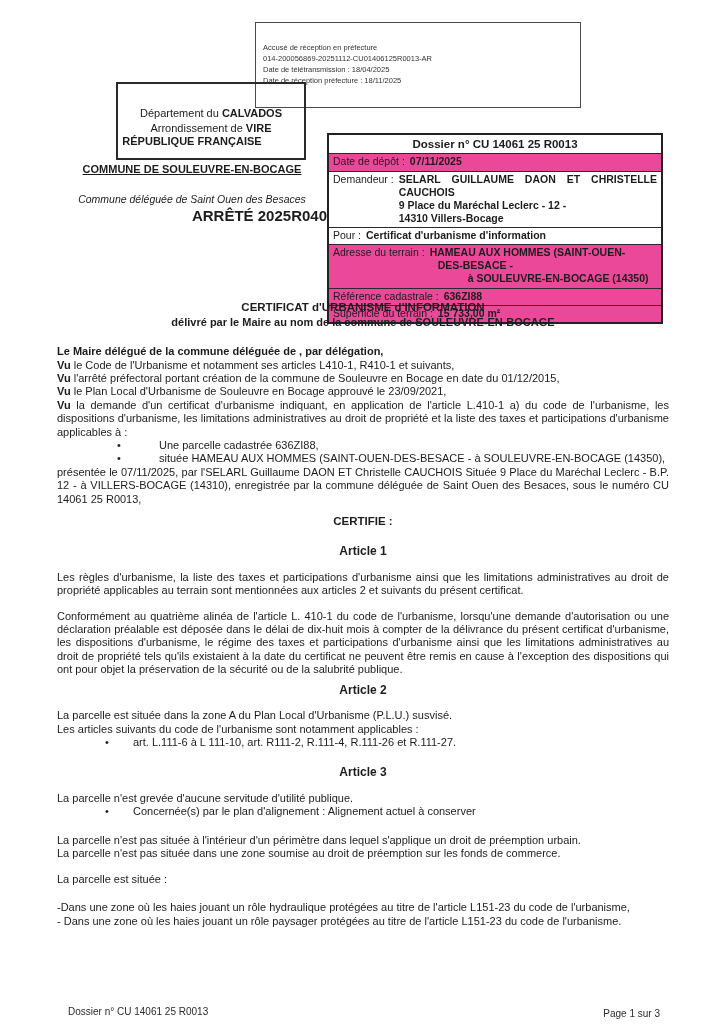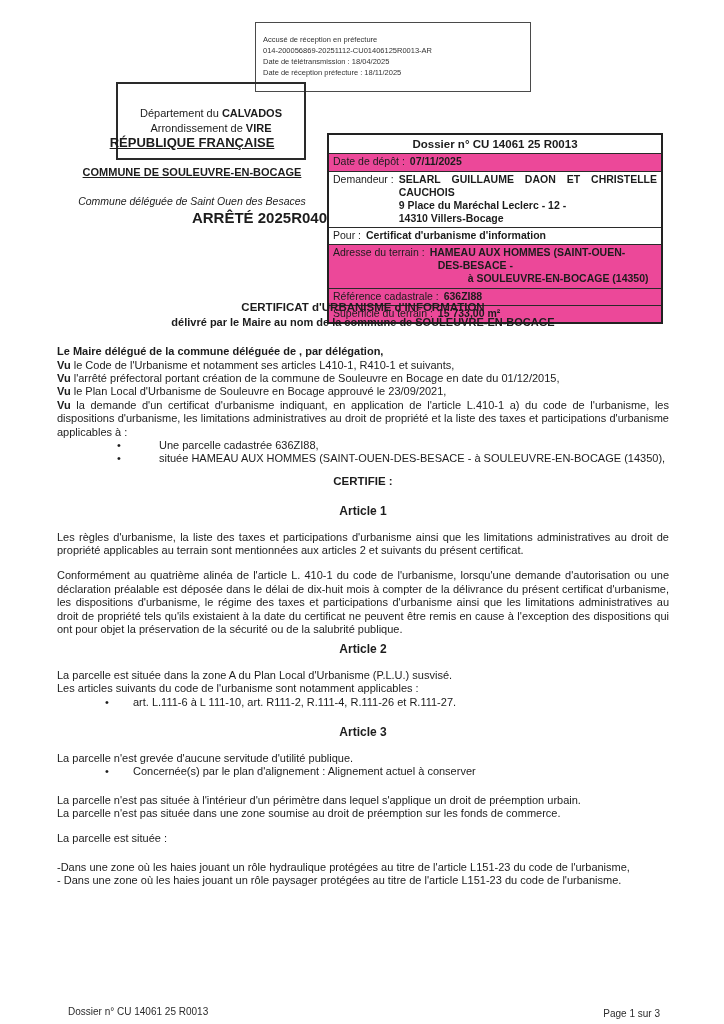--- a/index.html
+++ b/index.html
@@ -11,35 +11,35 @@
     margin: 0 auto;
     background: #ffffff;
     color: #1c1c1c;
     font-family: "Liberation Sans", "DejaVu Sans", sans-serif;
     font-size: 11px;
     line-height: 1.22;
     overflow: hidden;
   }
   
   .stamp-box {
-    position: absolute; left: 255px; top: 22px; width: 276px;
+    position: absolute; left: 255px; top: 22px; width: 326px;
     border: 1px solid #4a4a4a;
-    padding: 12px 7px;
+    padding: 20px 7px;
     font-size: 7.5px; line-height: 1.45; color: #333;
   }
   
   .dept-box {
     position: absolute; left: 116px; top: 82px; width: 190px;
     border: 2px solid #2a2a2a;
     padding: 22px 2px;
     text-align: center; font-size: 11px; line-height: 1.35;
   }
   
   .left-col { position: absolute; left: 57px; top: 135px; width: 270px; text-align: center; }
-  .republique { font-weight: bold; font-size: 13px; text-decoration: underline; }
+  .republique { font-weight: bold; font-size: 11px; }
   .commune { font-weight: bold; font-size: 11px; text-decoration: underline; margin-top: 15px; }
   .deleguee { font-style: italic; font-size: 10.5px; margin-top: 16px; }
   .arrete { font-weight: bold; font-size: 15px; margin-top: 1px; text-align: right; }
   
   .dossier-table {
     position: absolute; left: 327px; top: 133px; width: 336px;
     border: 2px solid #222; font-size: 10.5px; line-height: 1.25;
   }
   .dt-row { border-top: 1px solid #2a2a2a; padding: 1px 4px 2px 4px; }
   .dt-header { border-top: none; font-weight: bold; font-size: 11.5px; text-align: center; padding: 2px 4px; }
@@ -141,20 +141,21 @@
 
     <div class="bullet">
       <span class="dot">•</span>
       <span class="btxt">Une parcelle cadastrée 636ZI88,</span>
     </div>
     <div class="bullet">
       <span class="dot">•</span>
       <span class="btxt just">située  HAMEAU AUX HOMMES (SAINT-OUEN-DES-BESACE -  à SOULEUVRE-EN-BOCAGE (14350),</span>
     </div>
 
+    <div class="just">présentée le 07/11/2025, par l'SELARL Guillaume DAON ET Christelle CAUCHOIS Située 9 Place du Maréchal Leclerc - B.P. 12 -  à VILLERS-BOCAGE (14310), enregistrée par la commune déléguée de Saint Ouen des Besaces, sous le numéro CU 14061 25 R0013,</div>
 
     <div class="certifie">CERTIFIE :</div>
 
     <div class="art-head">Article 1</div>
     <div class="just p-gap">Les règles d'urbanisme, la liste des taxes et participations d'urbanisme ainsi que les limitations administratives au droit de propriété applicables au terrain sont mentionnées aux articles 2 et suivants du présent certificat.</div>
     <div class="just p-gap">Conformément au quatrième alinéa de l'article L. 410-1 du code de l'urbanisme, lorsqu'une demande d'autorisation ou une déclaration préalable est déposée dans le délai de dix-huit mois à compter de la délivrance du présent certificat d'urbanisme, les dispositions d'urbanisme, le régime des taxes et participations d'urbanisme ainsi que les limitations administratives au droit de propriété tels qu'ils existaient à la date du certificat ne peuvent être remis en cause à l'exception des dispositions qui ont pour objet la préservation de la sécurité ou de la salubrité publique.</div>
 
     <div class="art-head" style="margin-top:6px;">Article 2</div>
     <div class="p-gap">La parcelle est située dans la zone A du Plan Local d'Urbanisme (P.L.U.) susvisé.</div>
     <div>Les articles suivants du code de l'urbanisme sont notamment applicables :</div>

